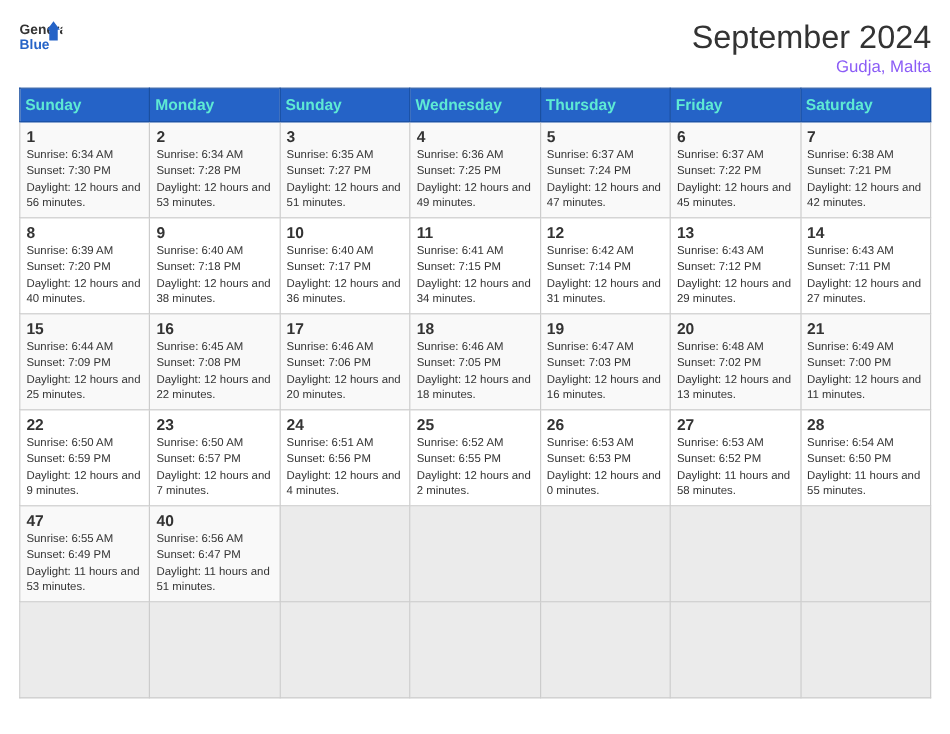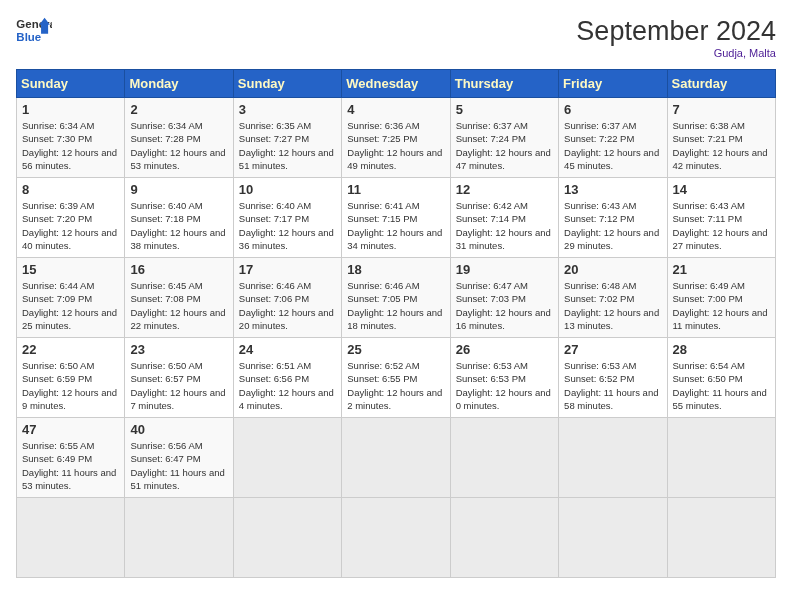--- a/index.html
+++ b/index.html
@@ -25,31 +25,31 @@
       width: 36px;
       height: 30px;
     }
     .title-section { text-align: right; }
     .month-title {
       font-size: 27px;
       font-weight: normal;
       color: #333;
     }
     .subtitle {
-      font-size: 11px;
-      color: #4c1d95;
+      font-size: 14px;
+      color: #8b5cf6;
     }
     table {
       width: 100%;
       border-collapse: collapse;
       font-size: 11px;
     }
     thead th {
       background: #2563c7;
-      color: #fef9c3;
+      color: #5eead4;
       padding: 6px 4px;
       text-align: left;
       font-size: 13px;
       font-weight: bold;
       border: 1px solid #1a4fa0;
       margin-left: 16px;
     }
     tbody tr td {
       border: 1px solid #ccc;
       vertical-align: top;

